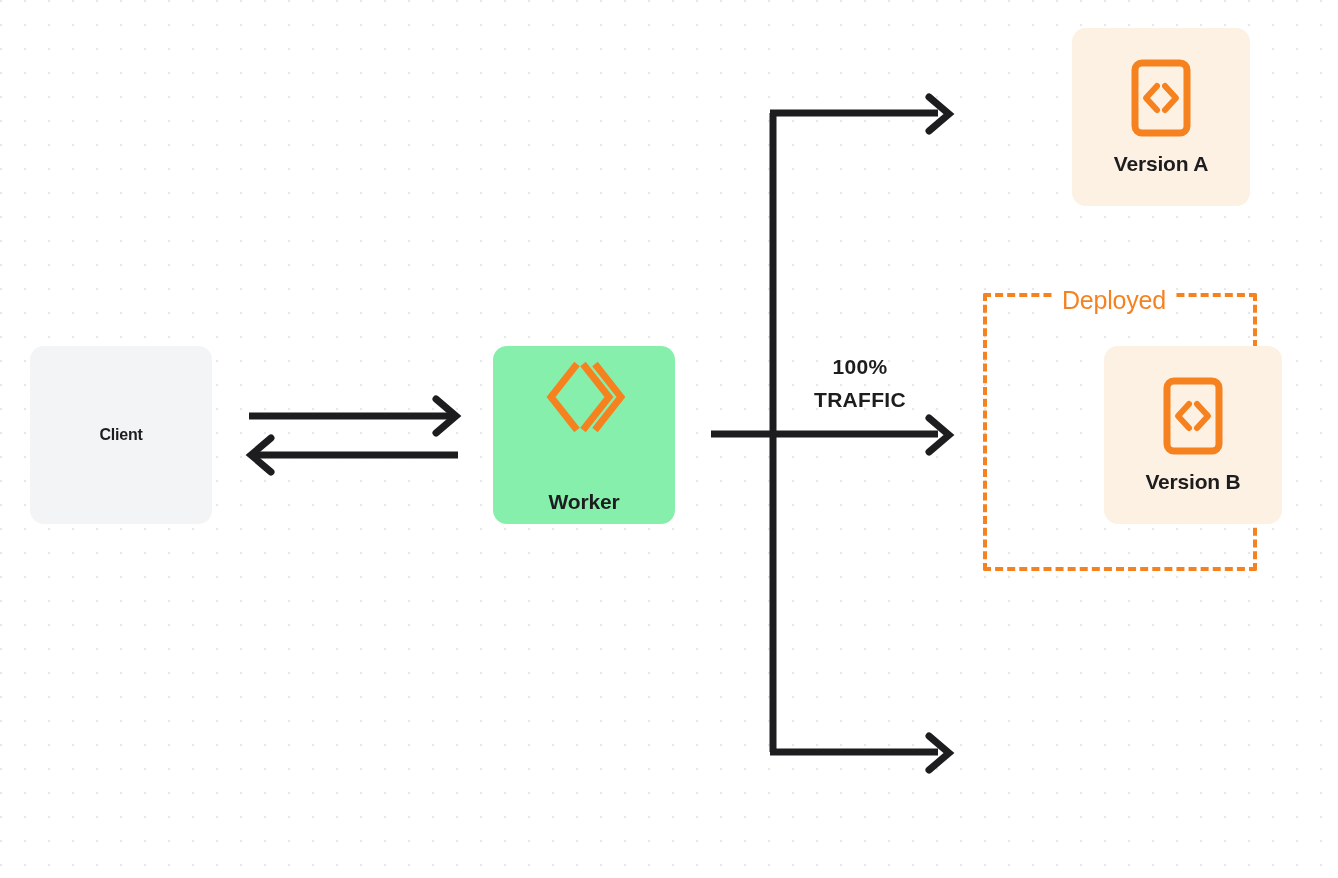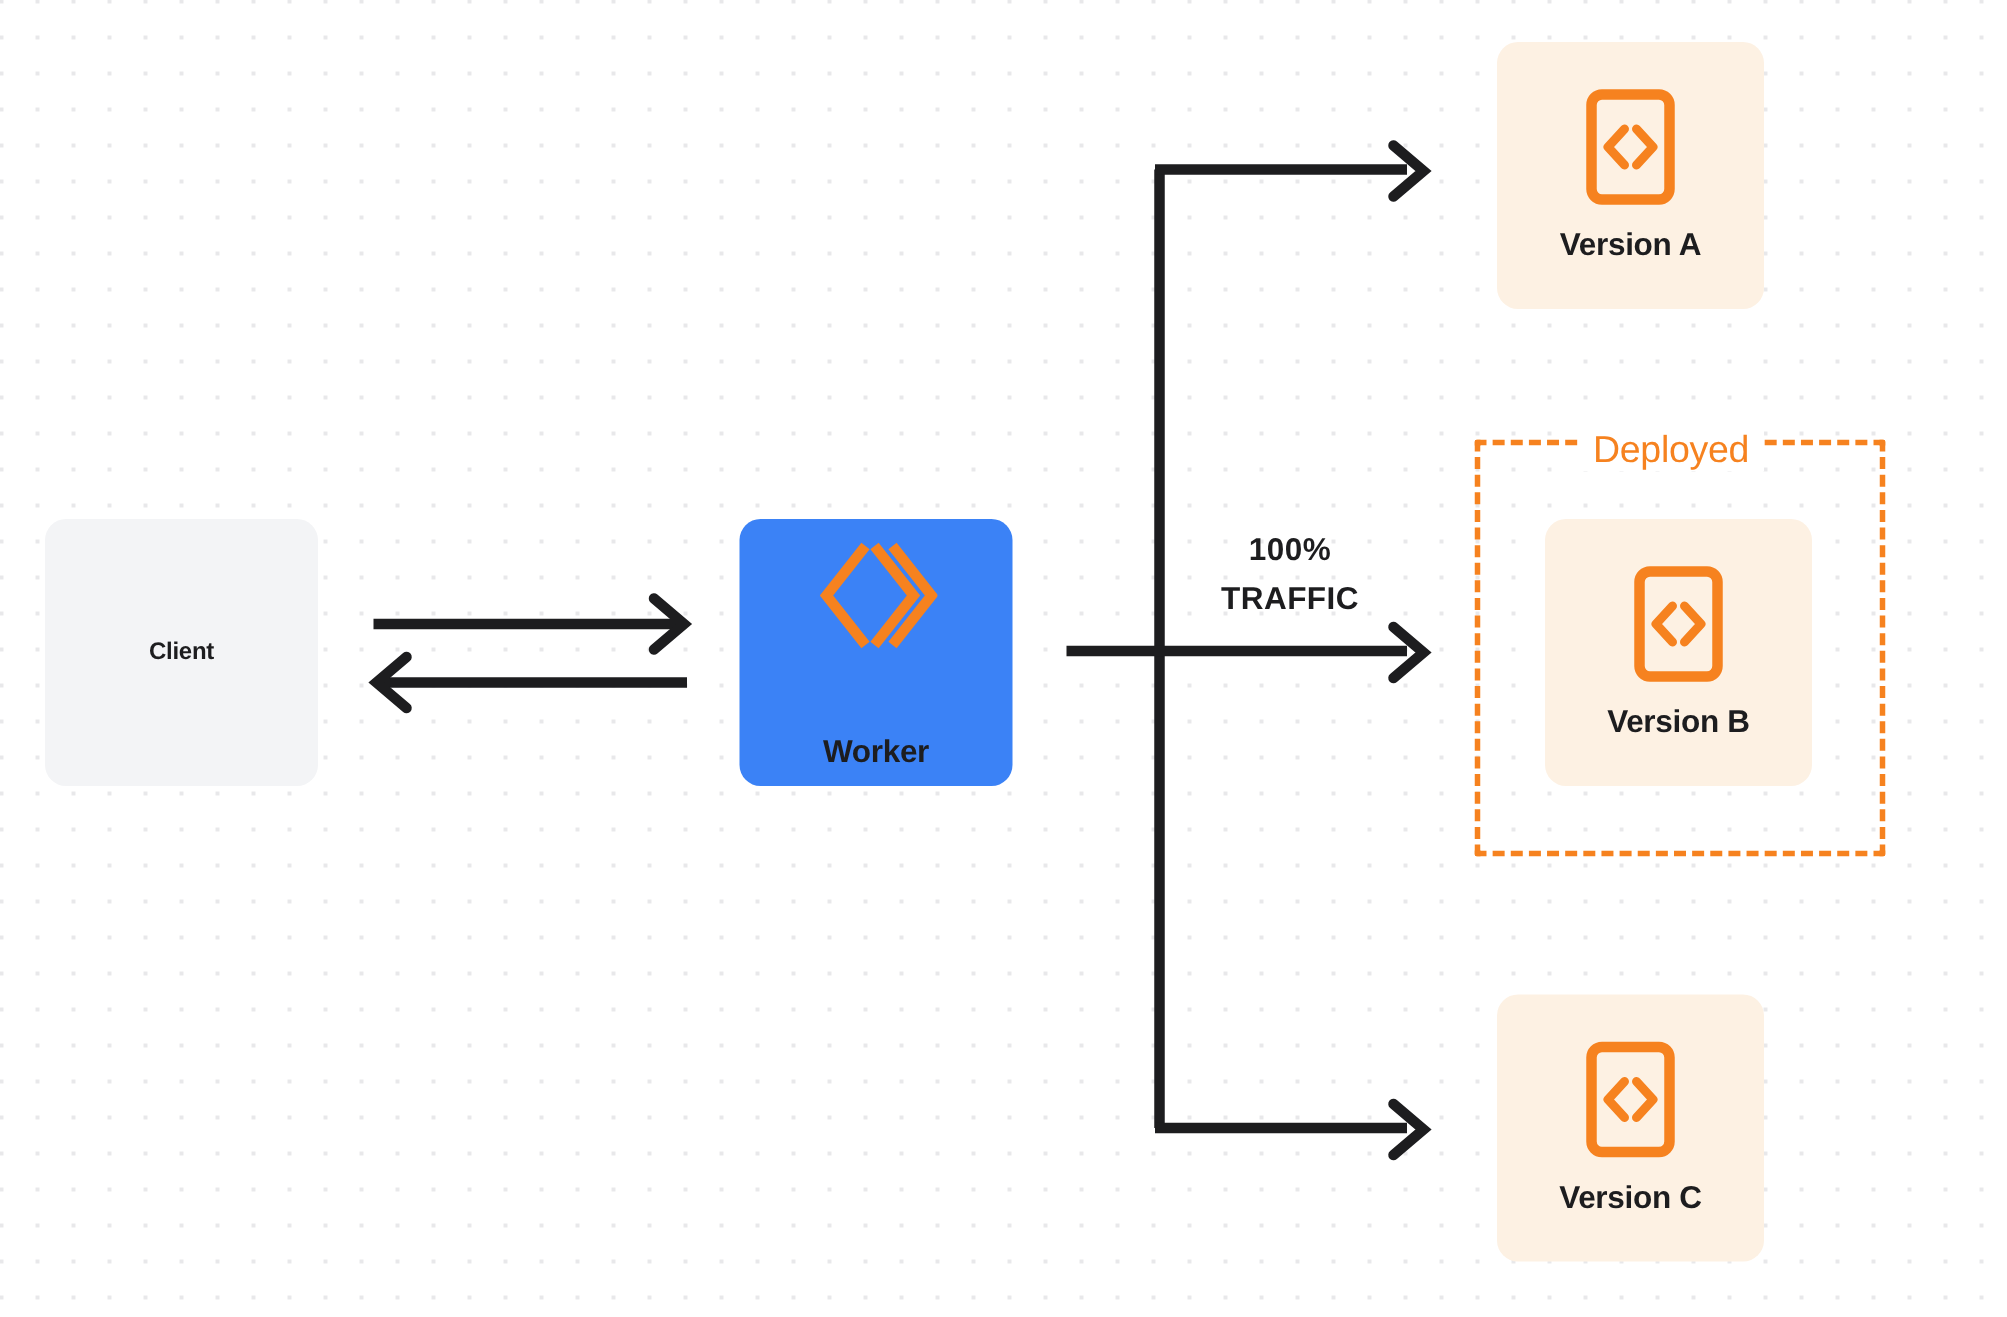--- a/index.html
+++ b/index.html
@@ -42,26 +42,26 @@
     width: 182px;
     height: 178px;
     background: #f3f4f6;
   }
 
   .node-worker {
     left: 493px;
     top: 346px;
     width: 182px;
     height: 178px;
-    background: #3b82f6;
+    background: #86efac;
     gap: 36px;
   }
 
   .node-version {
-    left: 998px;
+    left: 1072px;
     width: 178px;
     height: 178px;
     background: #fdf1e3;
   }
 
   .node-version.va { top: 28px; }
   .node-version.vb { top: 346px; margin-left: 32px; }
   .node-version.vc { top: 663px; }
 
   .node-label {
@@ -202,29 +202,19 @@
     <span class="icon-wrap">
       <svg width="62" height="80" viewBox="0 0 62 80" xmlns="http://www.w3.org/2000/svg">
         <rect x="5" y="5" width="52" height="70" rx="7" ry="7" fill="none" stroke="#f6821f" stroke-width="7"></rect>
         <path d="M27 28 L16 40 L27 52" fill="none" stroke="#f6821f" stroke-width="6" stroke-linecap="round" stroke-linejoin="round"></path>
         <path d="M35 28 L46 40 L35 52" fill="none" stroke="#f6821f" stroke-width="6" stroke-linecap="round" stroke-linejoin="round"></path>
       </svg>
     </span>
     <span class="node-label">Version B</span>
   </div>
 
-  <div class="node node-version vc">
-    <span class="icon-wrap">
-      <svg width="62" height="80" viewBox="0 0 62 80" xmlns="http://www.w3.org/2000/svg">
-        <rect x="5" y="5" width="52" height="70" rx="7" ry="7" fill="none" stroke="#f6821f" stroke-width="7"></rect>
-        <path d="M27 28 L16 40 L27 52" fill="none" stroke="#f6821f" stroke-width="6" stroke-linecap="round" stroke-linejoin="round"></path>
-        <path d="M35 28 L46 40 L35 52" fill="none" stroke="#f6821f" stroke-width="6" stroke-linecap="round" stroke-linejoin="round"></path>
-      </svg>
-    </span>
-    <span class="node-label">Version C</span>
-  </div>
 
   <div class="traffic-label">
     <div>100%</div>
     <div>TRAFFIC</div>
   </div>
 
 </div>
 
 </body></html>

